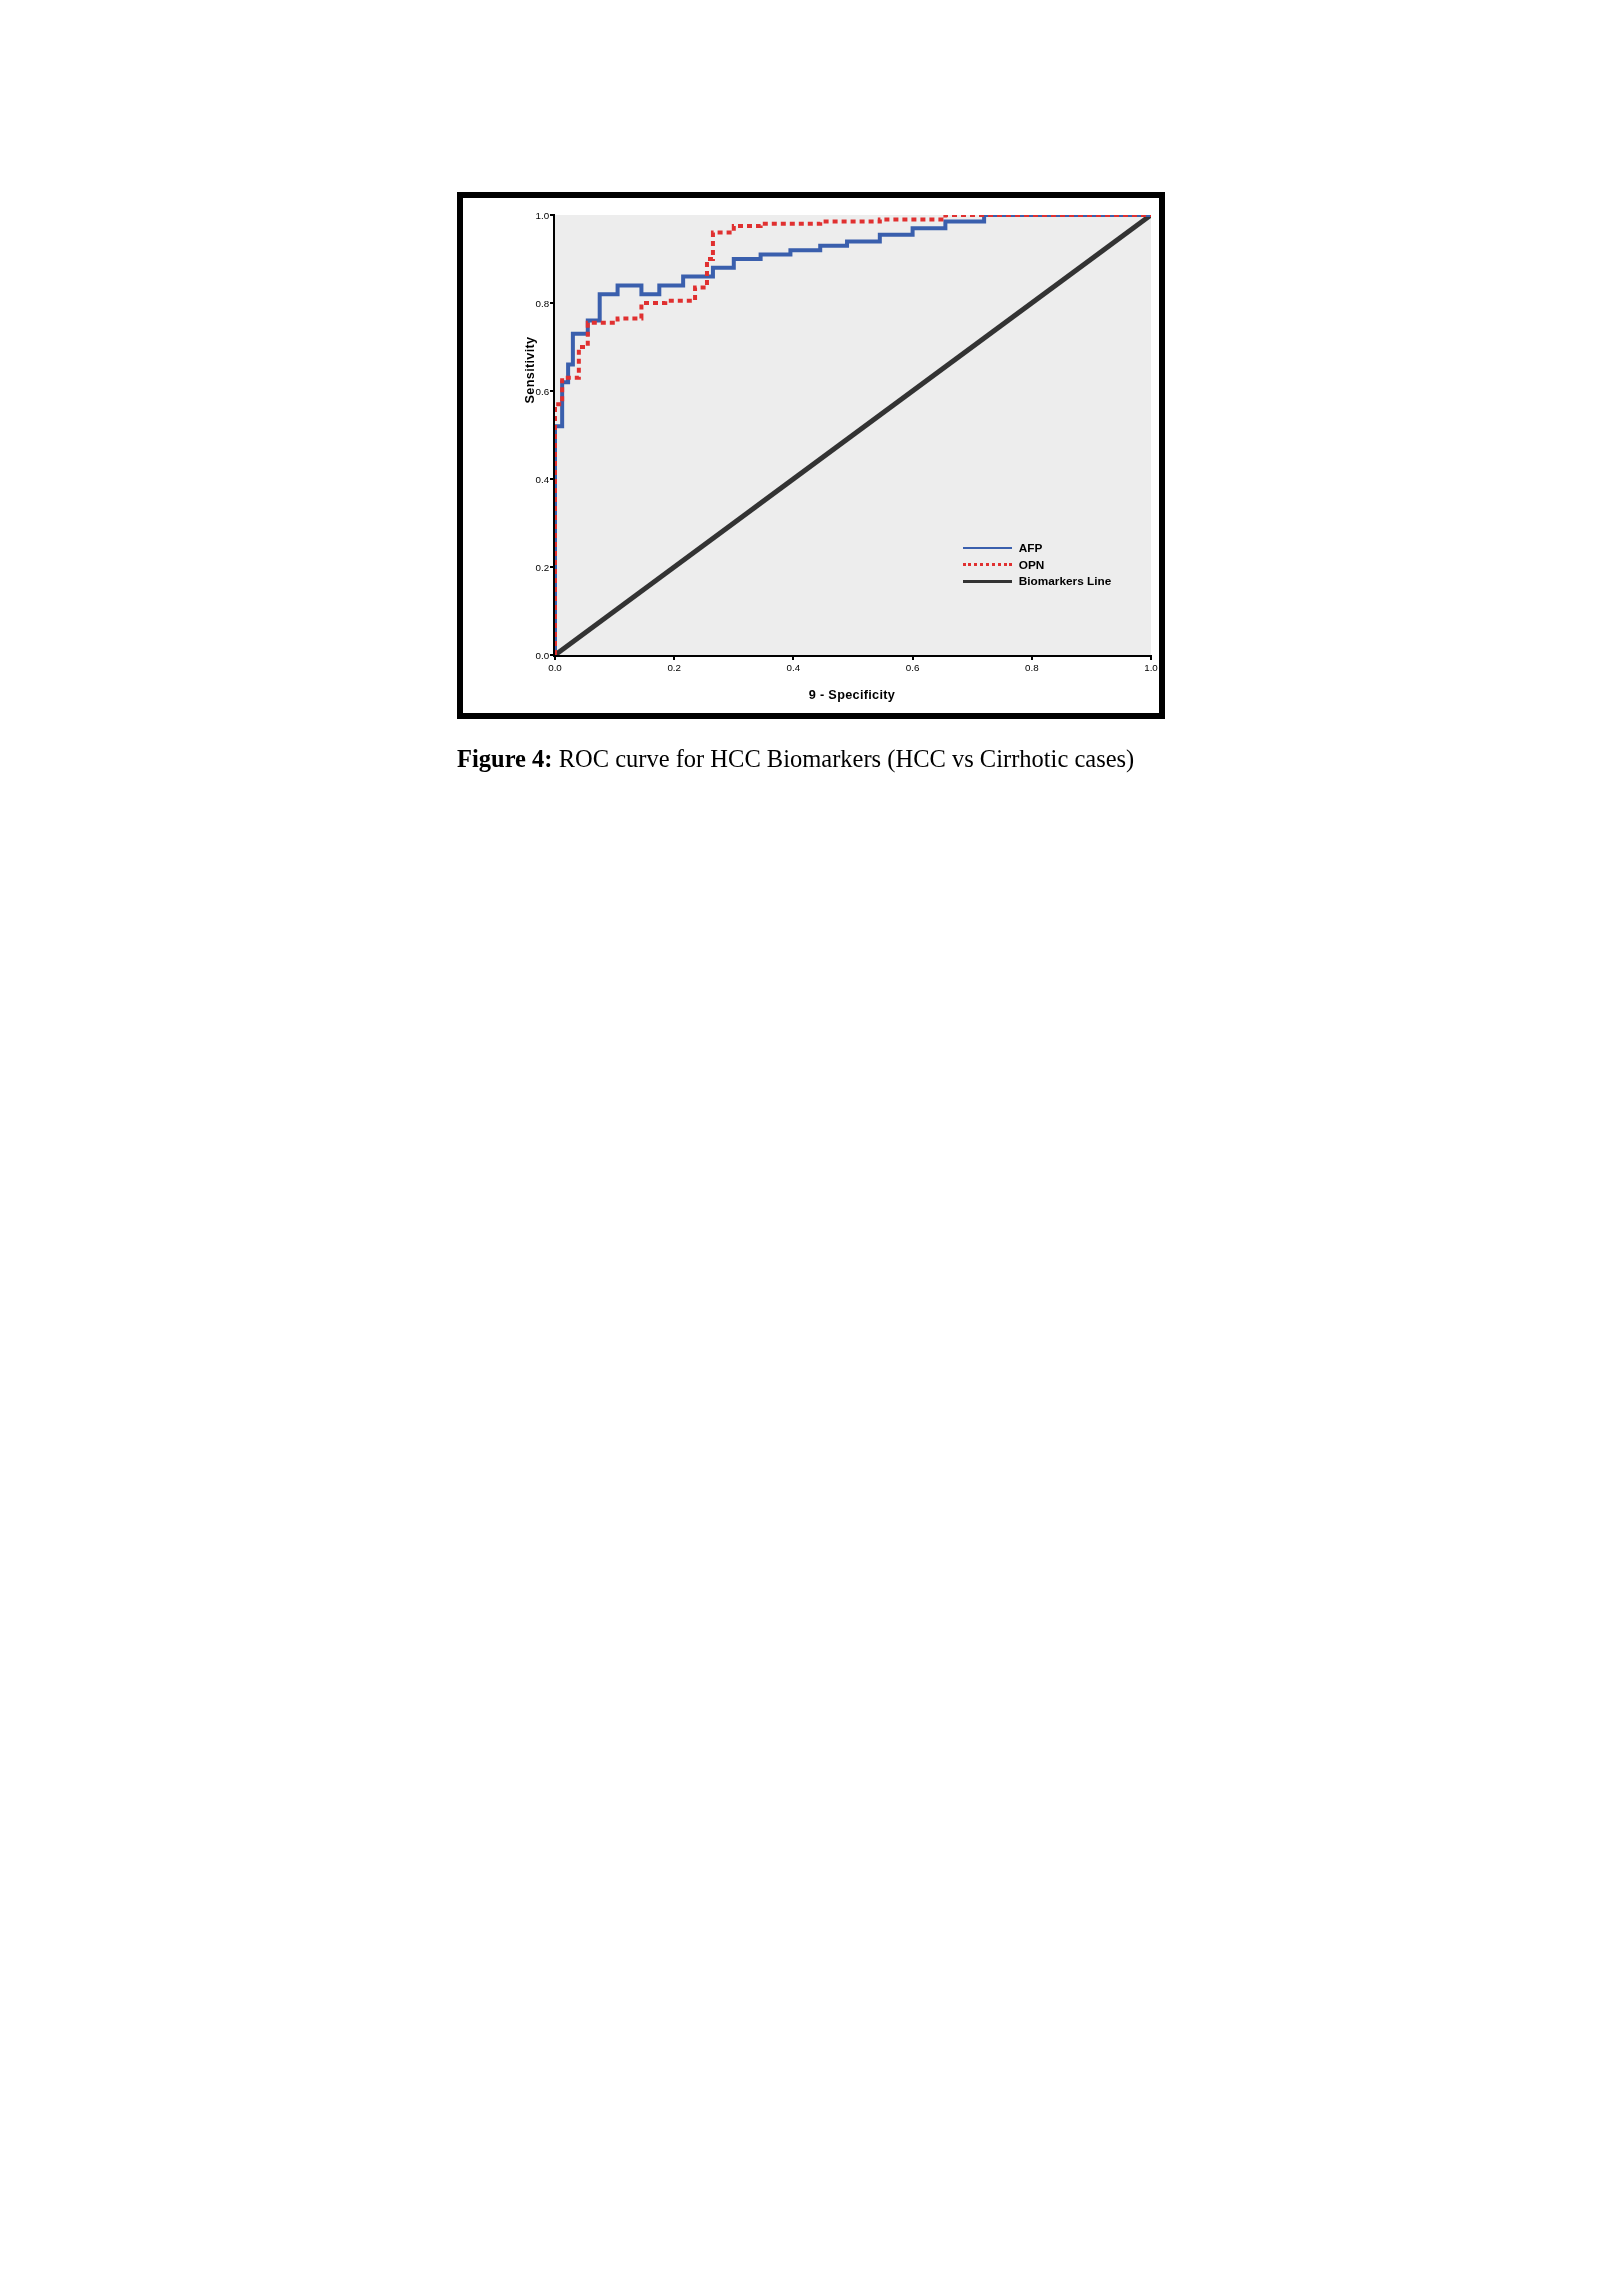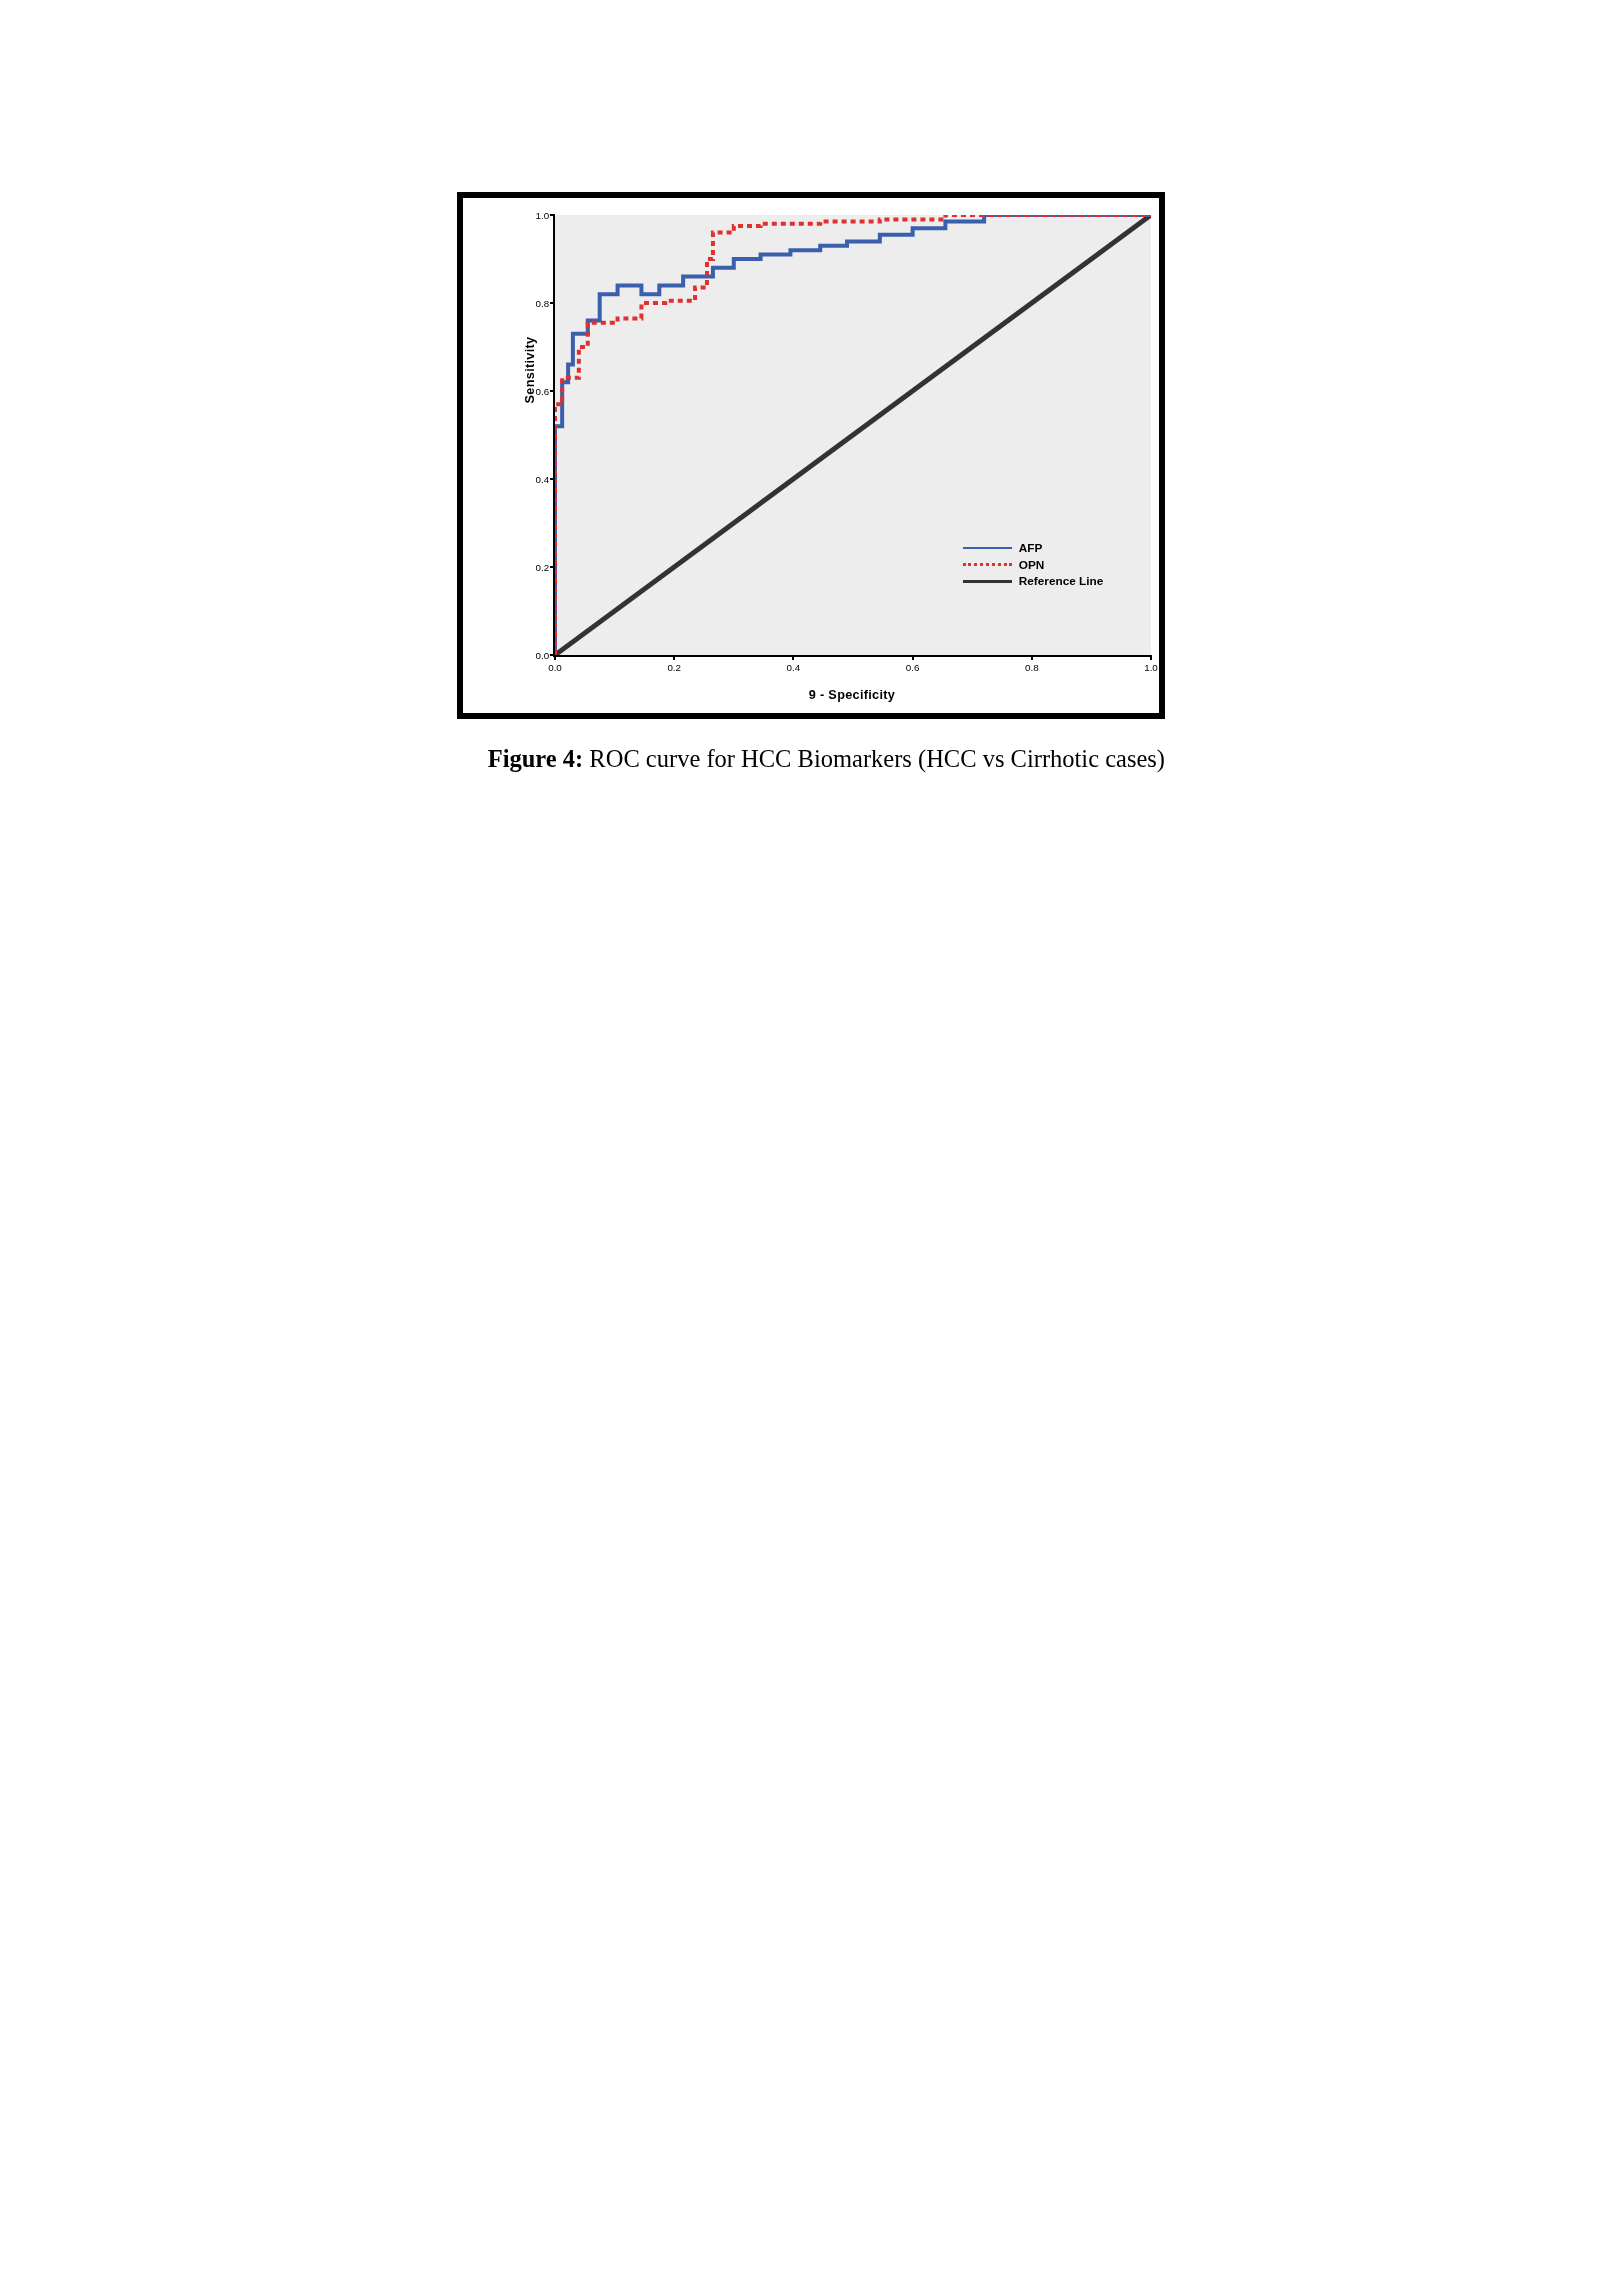--- a/index.html
+++ b/index.html
@@ -159,21 +159,21 @@
     font-family: "Liberation Sans", sans-serif;
     font-weight: bold;
     font-size: 11.8px;
     color: #000000;
     white-space: nowrap;
   }
   
   .caption {
     margin-top: 23.5px;
     width: 708px;
-    text-align: right;
+    text-align: left;
     font-family: "Liberation Serif", serif;
     font-size: 24.5px;
     color: #000000;
     line-height: 1.3;
   }
   .caption b {
     font-weight: bold;
   }
 </style>
 </head>
@@ -234,21 +234,21 @@
             <div class="legend-row">
               <span class="legend-swatch">
                 <span class="bar dotted"></span>
               </span>
               <span class="legend-label">OPN</span>
             </div>
             <div class="legend-row">
               <span class="legend-swatch">
                 <span class="bar" style="background:#333333;"></span>
               </span>
-              <span class="legend-label">Reference Line</span>
+              <span class="legend-label">Biomarkers Line</span>
             </div>
           </div>
 
         </div>
 
         <div class="x-axis-label">9 - Specificity</div>
 
       </div>
     </div>
 

